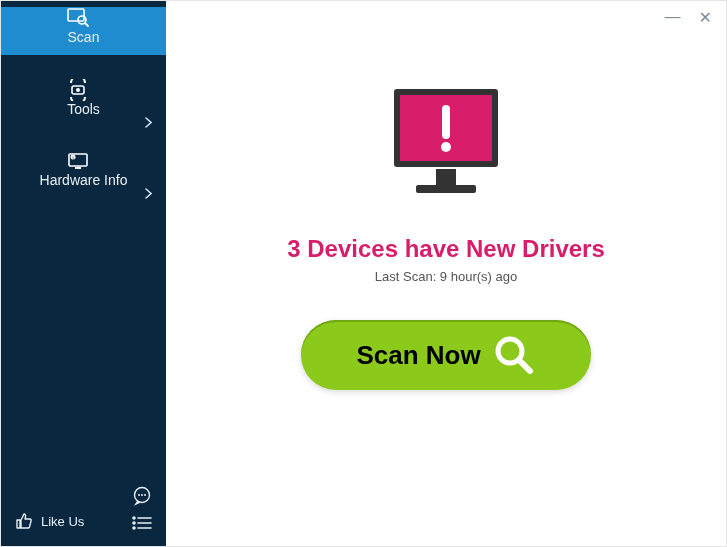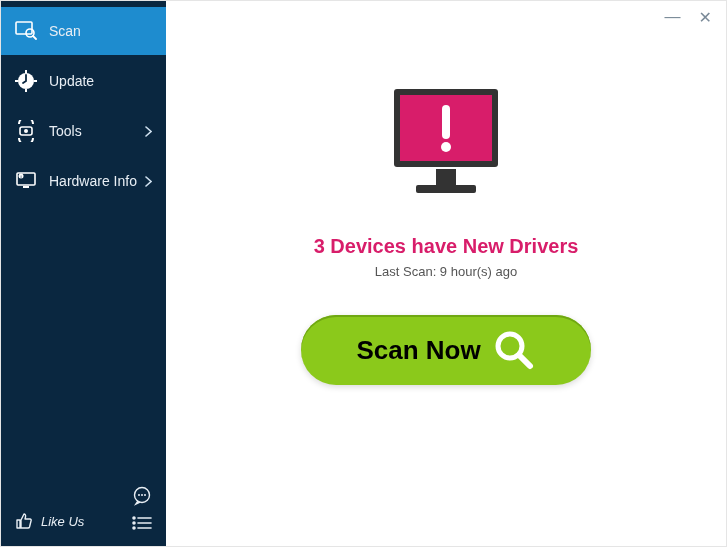--- a/index.html
+++ b/index.html
@@ -3,33 +3,33 @@
 <meta charset="utf-8">
 <style>
   * { box-sizing: border-box; margin: 0; padding: 0; font-family: "Segoe UI", Arial, sans-serif; }
   html, body { width: 727px; height: 547px; overflow: hidden; background: #fff; }
   .app { display: flex; width: 727px; height: 547px; border: 1px solid #e5e5e5; }
   .sidebar { width: 165px; background: #0a2740; color: #fff; display: flex; flex-direction: column; position: relative; }
   .brand { padding: 18px 0 12px 0; text-align: center; }
   .brand-name { font-size: 20px; font-style: italic; font-weight: 500; margin-top: 6px; }
   .brand-version { font-size: 11px; color: #9eb6cc; margin-top: 2px; letter-spacing: 1px; }
   .nav { margin-top: 6px; }
-  .nav-item { display: flex; align-items: center; height: 48px; padding: 0 14px; font-size: 14px; color: #e8eef4; cursor: pointer; position: relative; margin-bottom: 2px; }
+  .nav-item { display: flex; align-items: center; height: 48px; padding: 0 14px; font-size: 14px; color: #e8eef4; cursor: pointer; position: relative; margin-bottom: 24px; flex-direction: column; }
   .nav-item.active { background: #1e8ccf; }
   .nav-item .nav-icon { width: 22px; height: 22px; display:flex; align-items:center; justify-content:center; margin-right: 12px; }
   .nav-item .chevron { margin-left: auto; font-size: 12px; color: #cfe0ef; }
-  .sidebar-footer { margin-top: auto; padding: 10px 14px 16px 14px; display:flex; align-items:flex-end; gap:8px;font-style:italic; }
+  .sidebar-footer { margin-top: auto; padding: 10px 14px 16px 14px; display:flex; align-items:flex-end; gap:8px; }
   .like-us { display:flex; align-items:center; gap:8px; font-size:13px; color:#e8eef4; cursor:pointer; }
   .footer-icons { margin-left:auto; display:flex; flex-direction:column; gap:10px; align-items:center; }
   .main { flex:1; background:#fff; position:relative; }
   .titlebar { height:32px; display:flex; align-items:center; justify-content:flex-end; gap:18px; padding:0 14px; }
   .tb-btn { color:#7a8a98; font-size:16px; cursor:pointer; }
   .content { display:flex; flex-direction:column; align-items:center; padding-top:50px; }
   .monitor { position:relative; }
-  .headline { font-size:20px; font-weight:700; color:#d81d6a; margin-top:22px; }
+  .headline { font-size:24px; font-weight:700; color:#d81d6a; margin-top:22px; }
   .lastscan { font-size:13px; color:#555; margin-top:6px; }
   .scan-btn { margin-top:36px; width:290px; height:70px; border:none; border-radius:36px; background:#8bc91b; color:#000; font-size:26px; font-weight:700; display:flex; align-items:center; justify-content:center; gap:11px; cursor:pointer; box-shadow: 0 2px 0 #6fa712 inset, 0 2px 6px rgba(0,0,0,0.15); }
   .scan-btn .mag { width:44px; height:44px; }
   svg { display:block; }
 </style>
 </head>
 <body>
 
 <div class="app">
 
@@ -40,35 +40,20 @@
         <span class="nav-icon">
           <svg width="22" height="20" viewBox="0 0 22 20">
             <rect x="1" y="1" width="16" height="12" rx="1" fill="none" stroke="#fff" stroke-width="1.6"></rect>
             <circle cx="15" cy="12" r="4" fill="none" stroke="#fff" stroke-width="1.6"></circle>
             <line x1="18" y1="15" x2="21" y2="18" stroke="#fff" stroke-width="1.8" stroke-linecap="round"></line>
           </svg>
         </span>
         <span>Scan</span>
       </div>
 
-      <div class="nav-item">
-        <span class="nav-icon">
-          <svg width="22" height="22" viewBox="0 0 22 22">
-            <circle cx="11" cy="11" r="8" fill="#fff"></circle>
-            <path d="M11 5 L11 11 L8 13" stroke="#0a2740" stroke-width="1.8" fill="none" stroke-linecap="round"></path>
-            <g stroke="#fff" stroke-width="2">
-              <line x1="11" y1="0" x2="11" y2="3"></line>
-                <line x1="11" y1="19" x2="11" y2="22"></line>
-              <line x1="0" y1="11" x2="3" y2="11"></line>
-                <line x1="19" y1="11" x2="22" y2="11"></line>
-            </g>
-          </svg>
-        </span>
-        <span>Update</span>
-      </div>
 
       <div class="nav-item">
         <span class="nav-icon">
           <svg width="22" height="22" viewBox="0 0 22 22">
             <path d="M4 4 A7 7 0 0 1 18 4" fill="none" stroke="#fff" stroke-width="2"></path>
             <path d="M4 18 A7 7 0 0 0 18 18" fill="none" stroke="#fff" stroke-width="2"></path>
             <rect x="5" y="7" width="12" height="8" rx="2" fill="none" stroke="#fff" stroke-width="1.6"></rect>
             <circle cx="11" cy="11" r="2" fill="#fff"></circle>
           </svg>
         </span>

